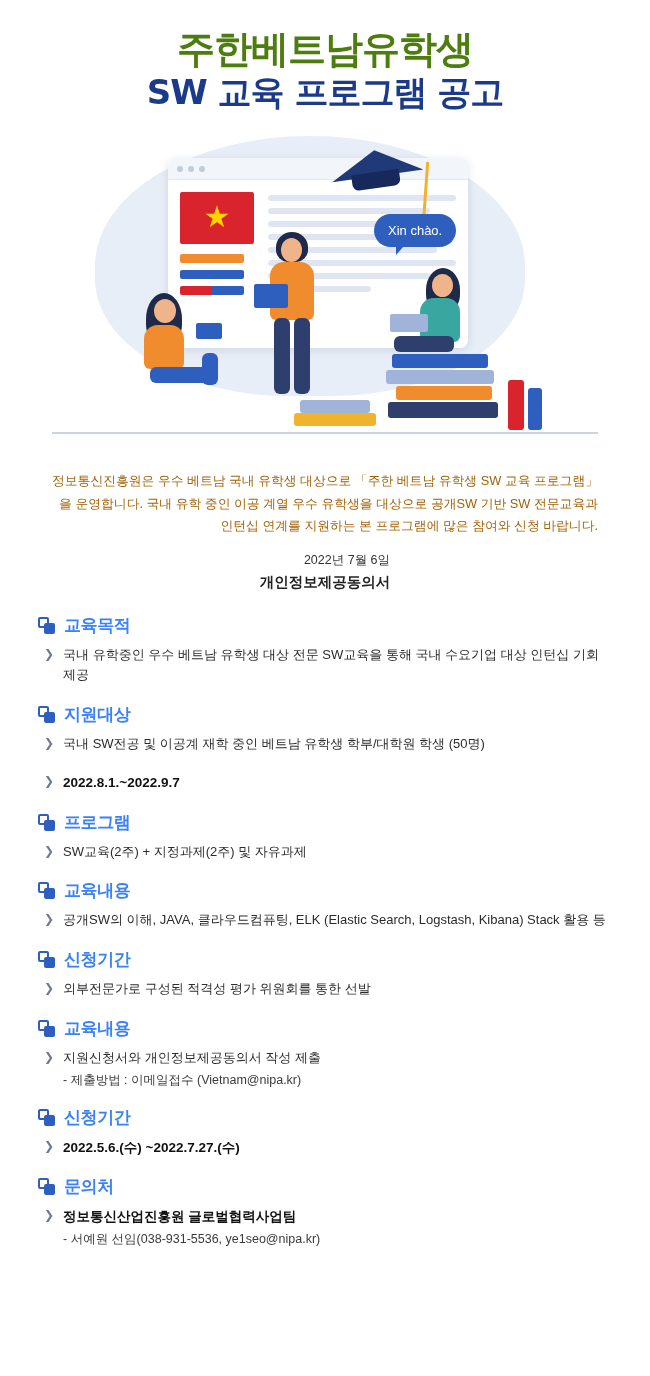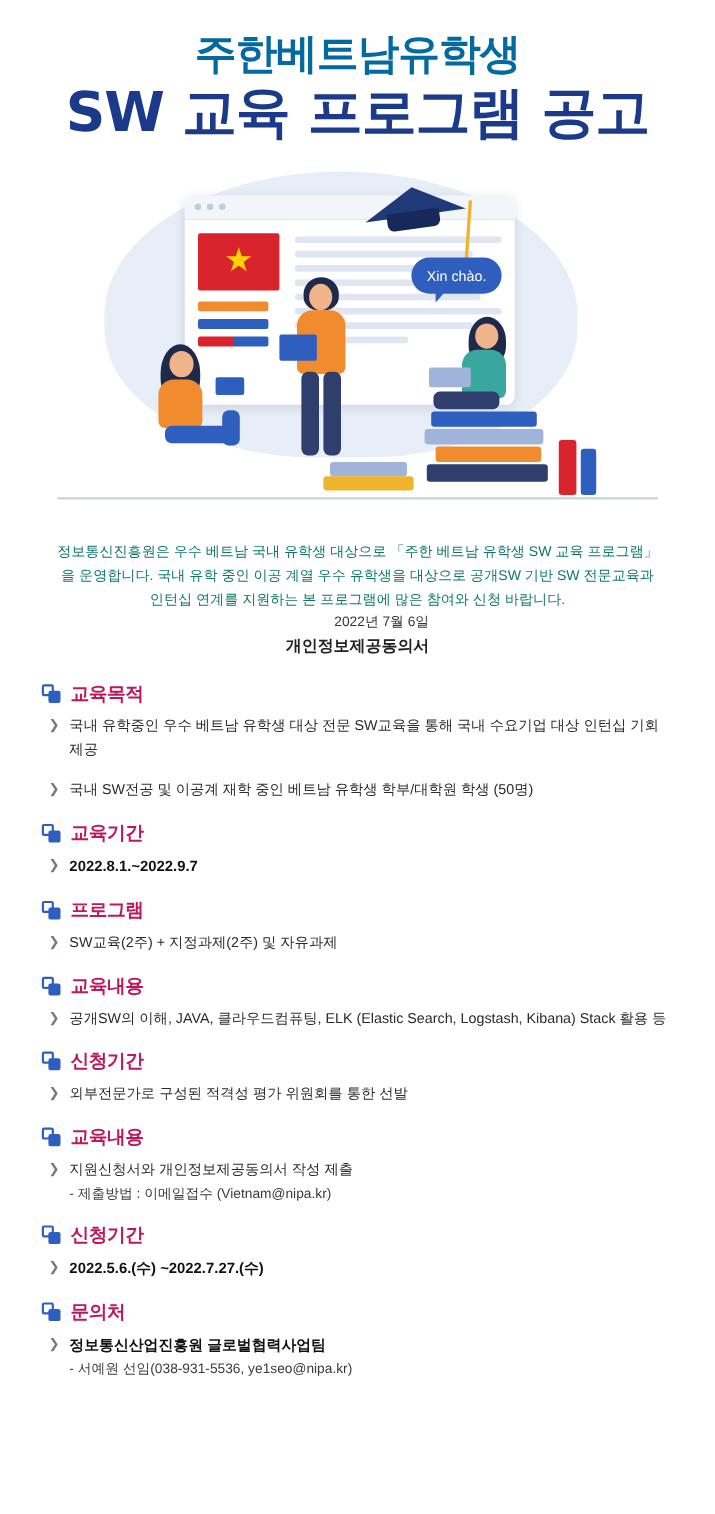--- a/index.html
+++ b/index.html
@@ -18,27 +18,27 @@
   }
 
   
   .title-block {
     padding: 28px 0 4px 0;
     text-align: center;
   }
   .title-line1 {
     font-size: 38px;
     font-weight: bold;
-    color: #0369a1;
+    color: #4d7c0f;
     letter-spacing: -1px;
     line-height: 1.15;
     font-family: "DejaVu Sans", sans-serif;
   }
   .title-line2 {
-    font-size: 50px;
+    font-size: 34px;
     font-weight: bold;
     color: #1b3a8a;
     letter-spacing: -1px;
     line-height: 1.2;
     font-family: "DejaVu Sans", sans-serif;
     text-align: center;
   }
 
   
   .hero {
@@ -154,27 +154,28 @@
 
   .divider-line {
     position: absolute; left: 52px; top: 310px;
     width: 546px; height: 2px; background: #c9d3e2;
   }
 
   
   .intro {
     width: 546px;
     margin: 18px auto 0 auto;
-    text-align: center;
+    text-align: right;
     font-size: 12.8px;
     line-height: 1.75;
-    color: #0f766e;
+    color: #a16207;
   }
   .date-line {
     text-align: center;
+    margin-top: 14px;
     font-size: 12.5px;
     color: #333;
     padding-left: 44px;
   }
   .org-line {
     text-align: center;
     margin-top: 4px;
     font-size: 14.5px;
     font-weight: bold;
     color: #222;
@@ -190,21 +191,21 @@
   }
   .sec-icon .sq1 {
     position: absolute; left: 0; top: 0; width: 11px; height: 11px;
     border: 2.5px solid #2e5fbe; border-radius: 2px;
   }
   .sec-icon .sq2 {
     position: absolute; right: 0; bottom: 0; width: 11px; height: 11px;
     background: #2e5fbe; border-radius: 2px;
   }
   .sec-title {
-    font-size: 17px; font-weight: bold; color: #be185d; letter-spacing: -0.4px;
+    font-size: 17px; font-weight: bold; color: #3b82f6; letter-spacing: -0.4px;
   }
   .bullets { margin-top: 8px; padding-left: 6px; }
   .bullet { display: flex; gap: 9px; align-items: flex-start; margin-top: 4px; }
   .chev { color: #6f7b8c; font-size: 12px; line-height: 1.55; flex: 0 0 auto; }
   .btext { font-size: 13px; line-height: 1.6; color: #2b2b2b; }
   .btext.bold { font-weight: bold; font-size: 13.5px; color: #111; }
   .sub { font-size: 12.5px; color: #3b3b3b; margin-top: 3px; padding-left: 19px; }
 </style>
 </head>
 <body>
@@ -312,36 +313,36 @@
       </div>
       <div class="bullets">
         <div class="bullet">
           <span class="chev">❯</span>
           <span class="btext">국내 유학중인 우수 베트남 유학생 대상 전문 SW교육을 통해 국내 수요기업 대상 인턴십 기회 제공</span>
         </div>
       </div>
     </div>
 
     <div class="section">
+      <div class="sec-head">
+        <span class="sec-icon">
+            <span class="sq1"></span>
+            <span class="sq2"></span>
+          </span>
+        <span class="sec-title">지원대상</span>
+      </div>
       <div class="bullets">
         <div class="bullet">
           <span class="chev">❯</span>
           <span class="btext">국내 SW전공 및 이공계 재학 중인 베트남 유학생 학부/대학원 학생 (50명)</span>
         </div>
       </div>
     </div>
 
     <div class="section">
-      <div class="sec-head">
-        <span class="sec-icon">
-            <span class="sq1"></span>
-            <span class="sq2"></span>
-          </span>
-        <span class="sec-title">교육기간</span>
-      </div>
       <div class="bullets">
         <div class="bullet">
           <span class="chev">❯</span>
           <span class="btext bold">2022.8.1.~2022.9.7</span>
         </div>
       </div>
     </div>
 
     <div class="section">
       <div class="sec-head">

